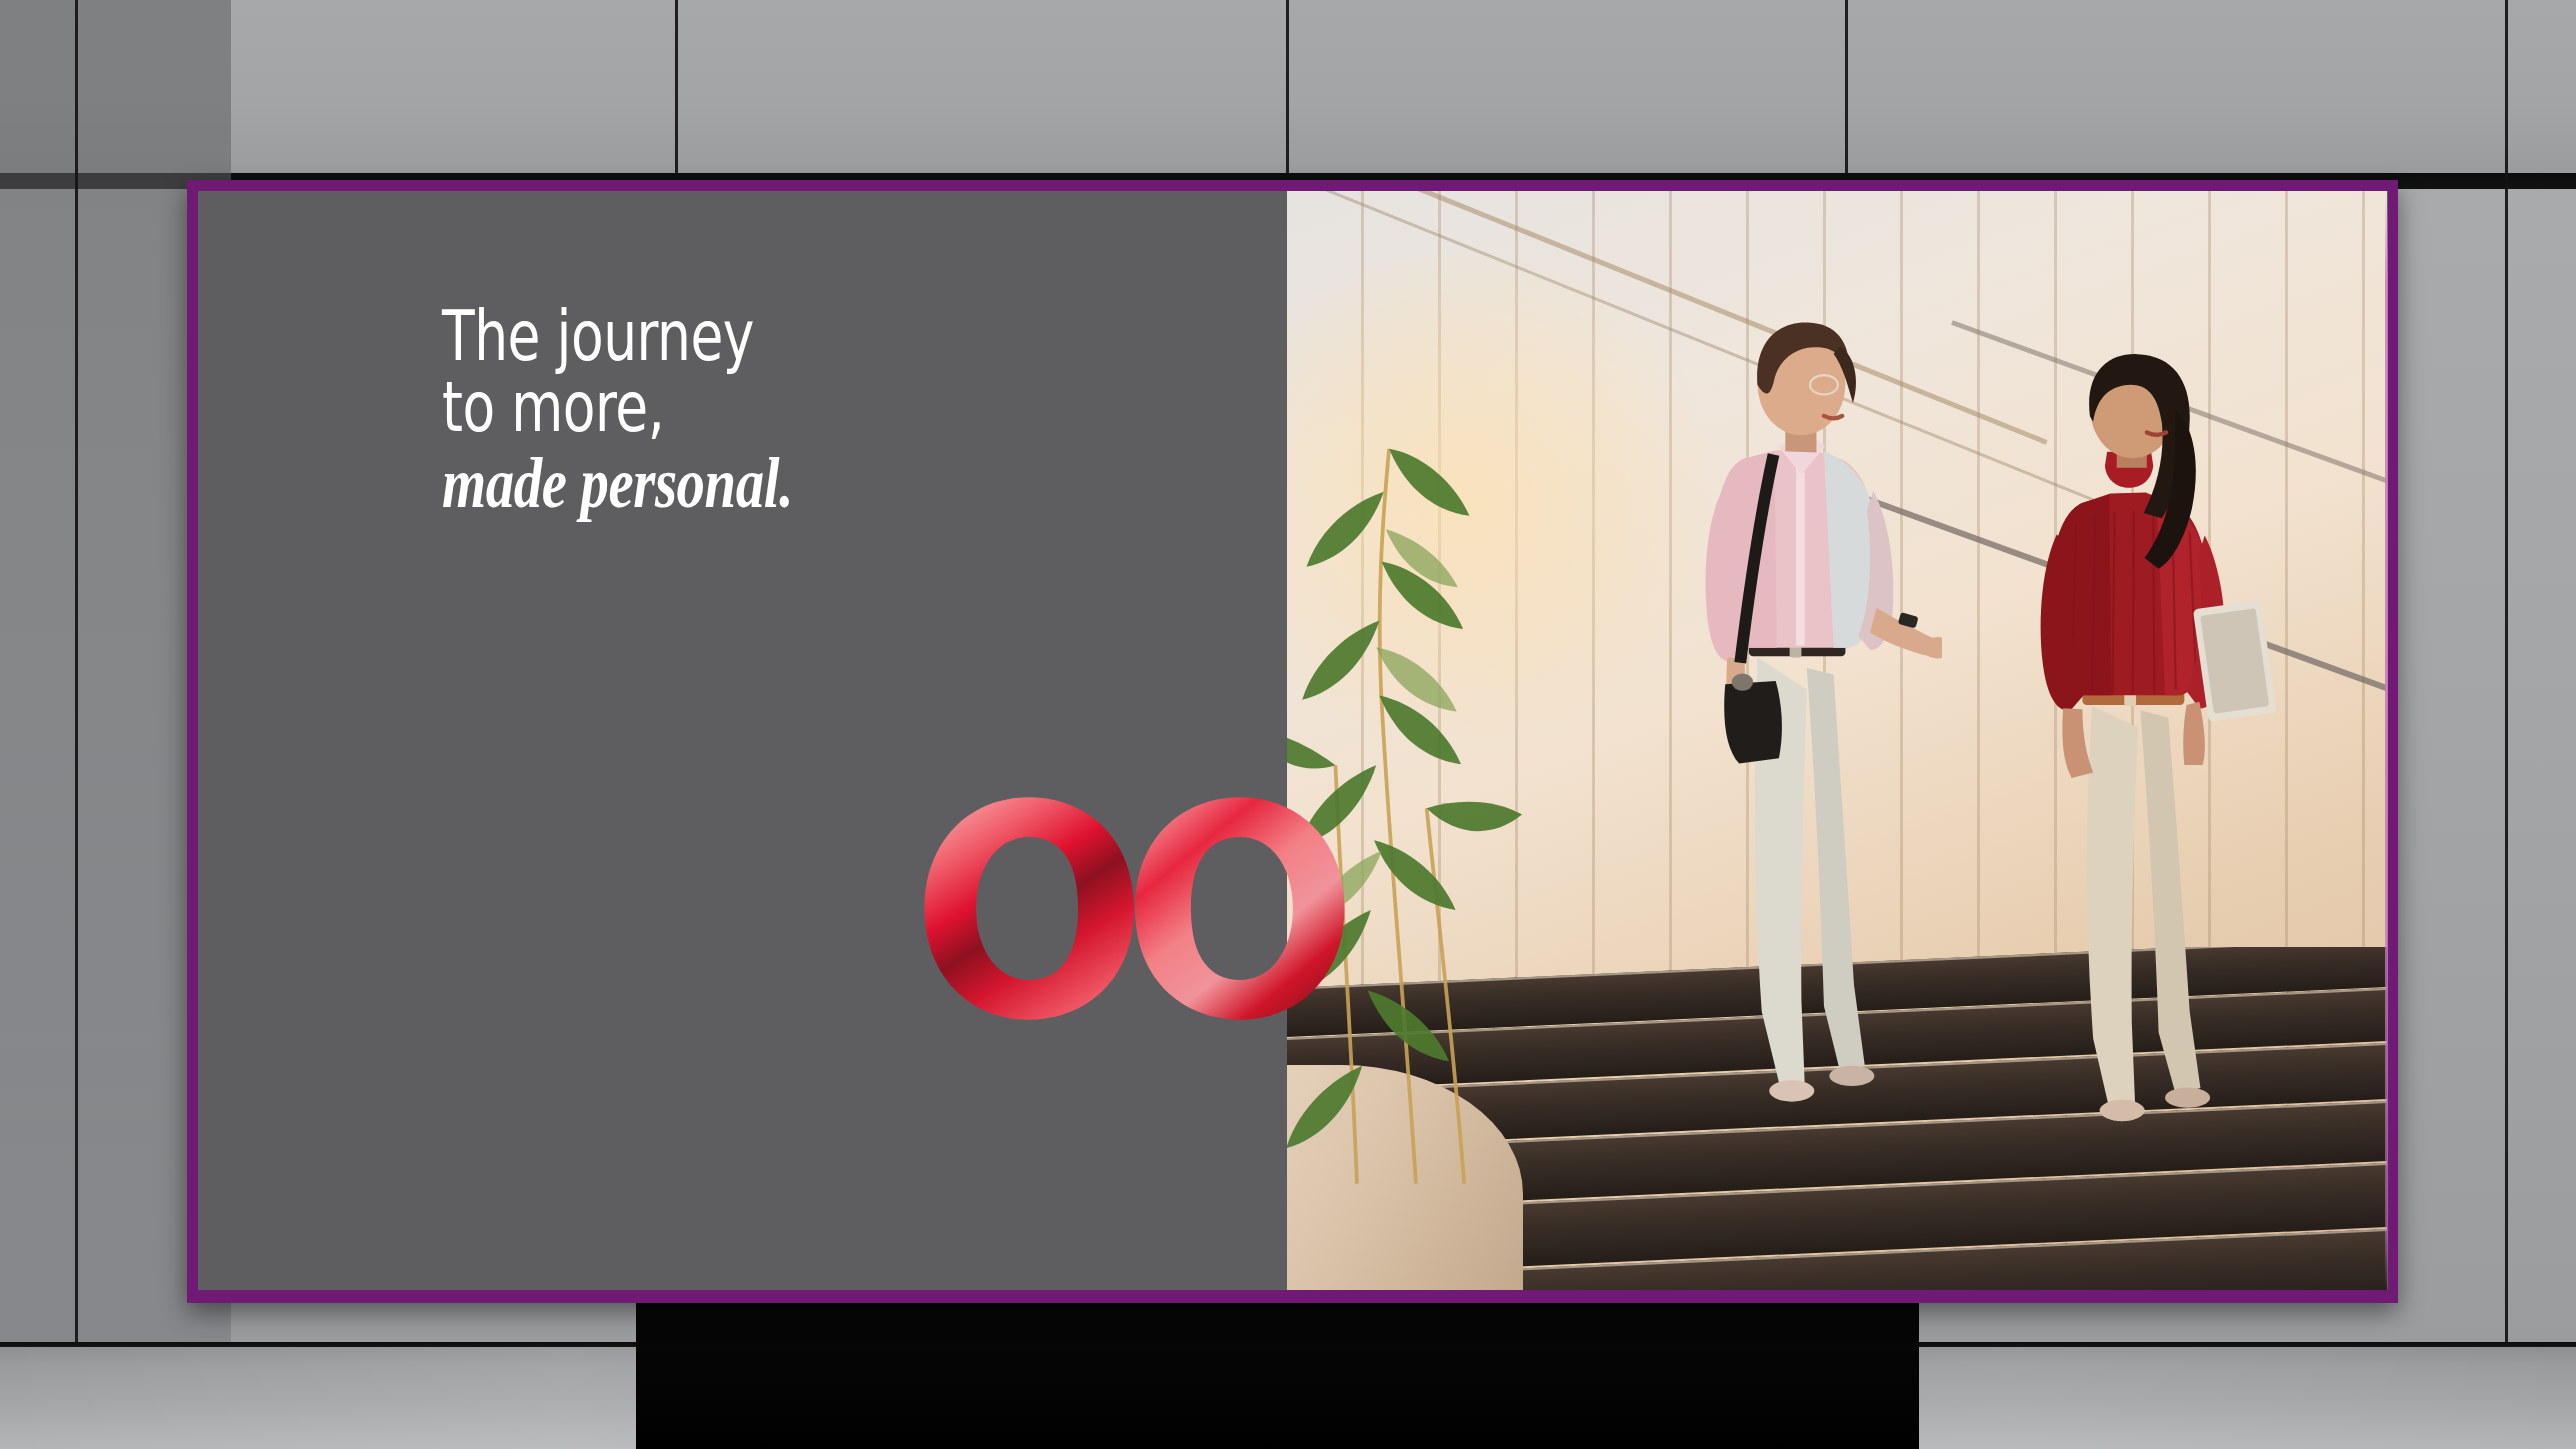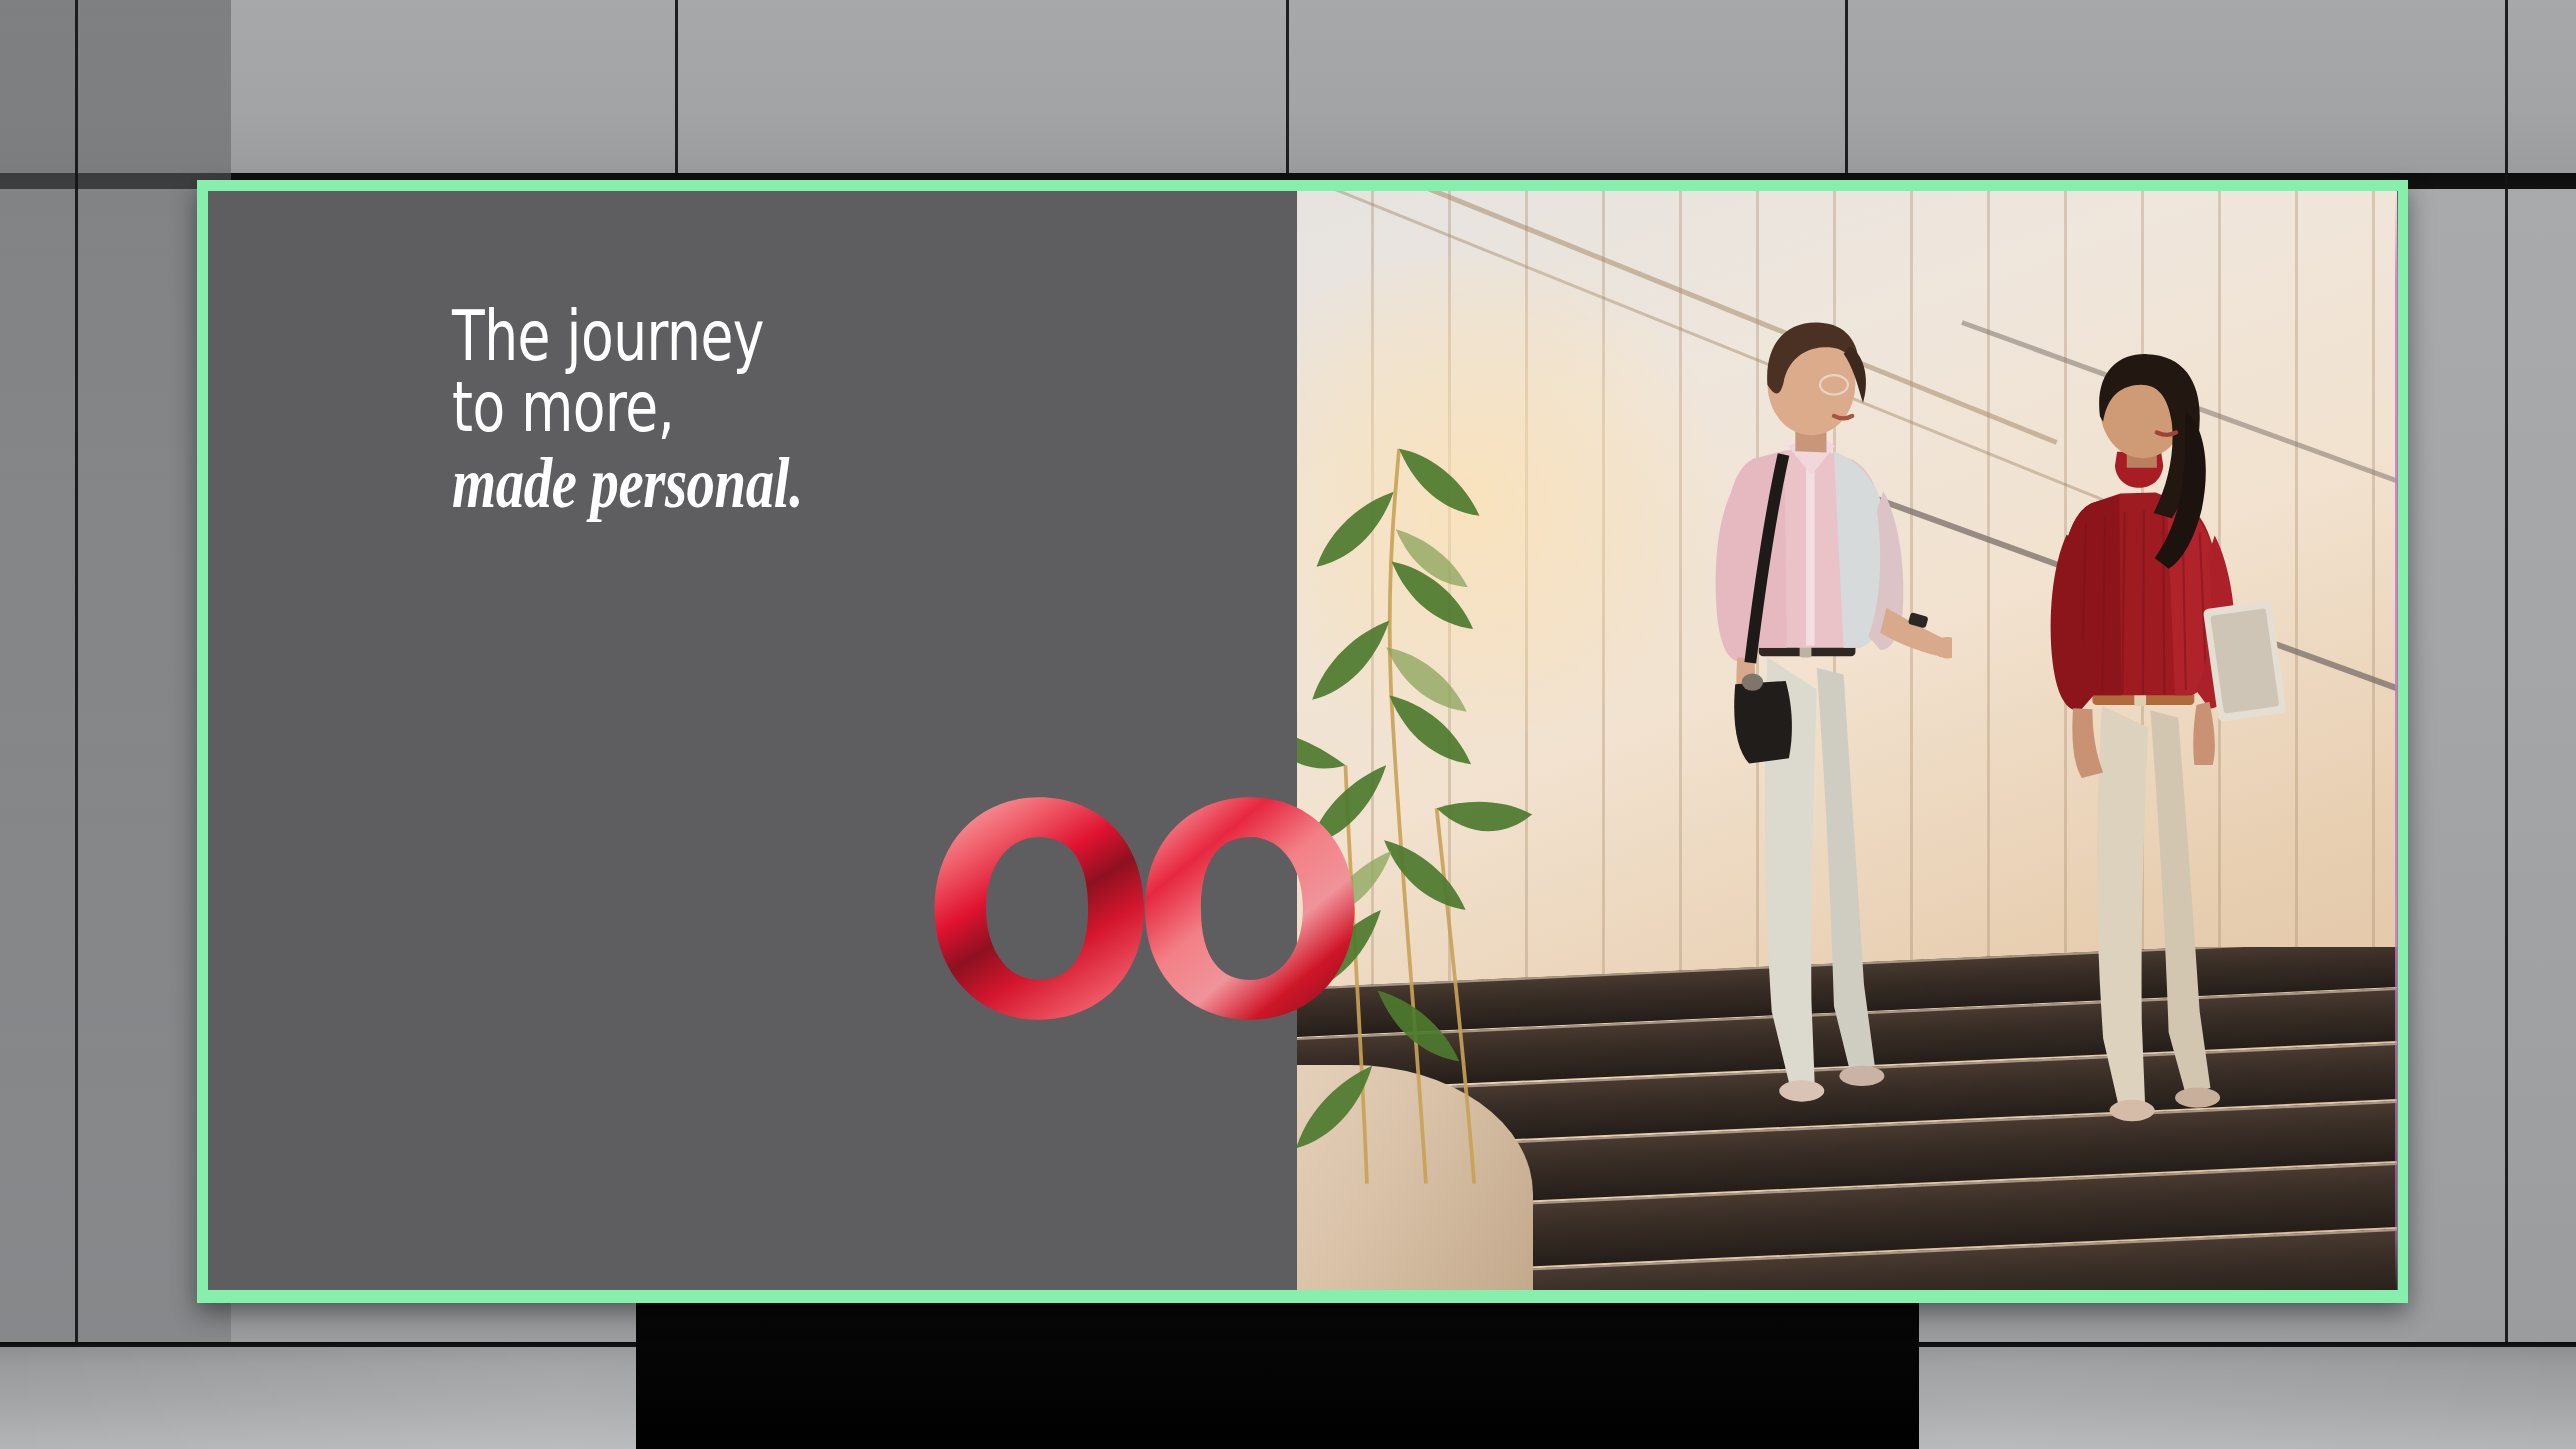--- a/index.html
+++ b/index.html
@@ -22,22 +22,22 @@
   .floor{position:absolute;left:0;top:1347px;width:2576px;height:102px;
     background:linear-gradient(180deg,#8e8f91 0%,#9a9b9d 18%,#a4a5a7 55%,#b4b5b7 100%);}
   .floor-line{position:absolute;left:0;top:1342px;width:2576px;height:6.4px;
     background:linear-gradient(180deg,#0c0c0d,#171718);}
   .floor-sheen{position:absolute;left:0;top:1347px;width:2576px;height:102px;
     background:linear-gradient(90deg,rgba(255,255,255,0) 0%,rgba(255,255,255,.10) 22%,rgba(255,255,255,0) 46%,rgba(255,255,255,.08) 78%,rgba(255,255,255,0) 100%);}
 
   
   .tv-stand{position:absolute;left:636px;top:1299px;width:1283px;height:150px;
     background:linear-gradient(180deg,#070708 0%,#040405 60%,#000 100%);}
-  .tv{position:absolute;left:197px;top:180px;width:2211px;height:1123px;
-    background:#86efac;box-shadow:0 9.7px 23.6px rgba(0,0,0,.45);}
+  .tv{position:absolute;left:187px;top:180px;width:2211px;height:1123px;
+    background:#701a75;box-shadow:0 9.7px 23.6px rgba(0,0,0,.45);}
   .tv-screen{position:absolute;left:10.7px;top:10.7px;width:2190px;height:1099px;overflow:hidden;background:#5e5e60;}
   .screen-edge-glow{position:absolute;right:0;top:0;width:3.2px;height:100%;
     background:linear-gradient(180deg,rgba(196,120,188,.0) 0%,rgba(200,125,195,.85) 8%,rgba(198,122,190,.9) 55%,rgba(190,115,185,.55) 95%,rgba(190,115,185,0) 100%);z-index:40;}
 
   
   .panel-left{position:absolute;left:0;top:0;width:1089px;height:1099px;background:#5e5e61;}
 
   .headline{position:absolute;left:244px;top:110px;width:805px;color:#fff;
     font-family:"Liberation Sans Narrow","DejaVu Sans Condensed","Liberation Sans",sans-serif;
     font-size:69px;line-height:1.04;letter-spacing:-0.5px;font-weight:400;}

